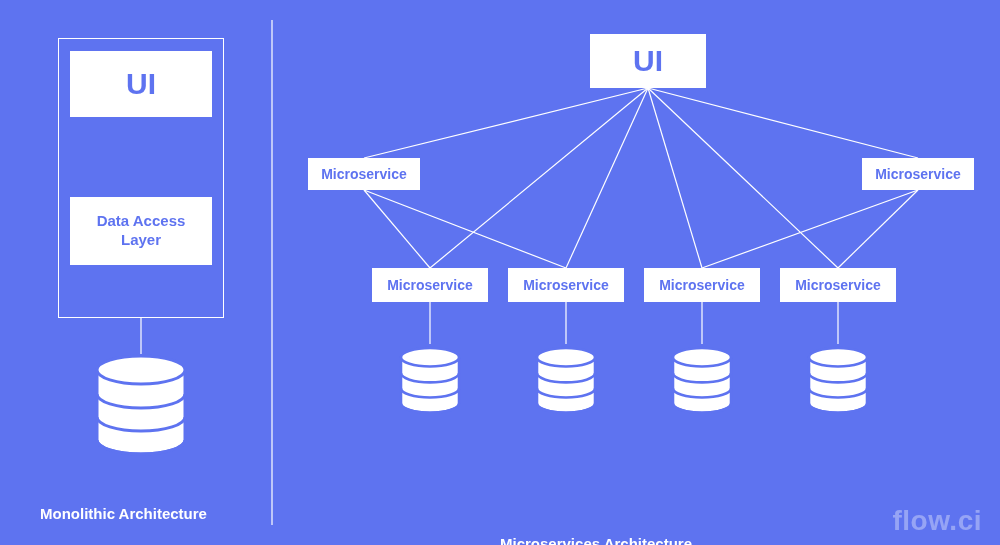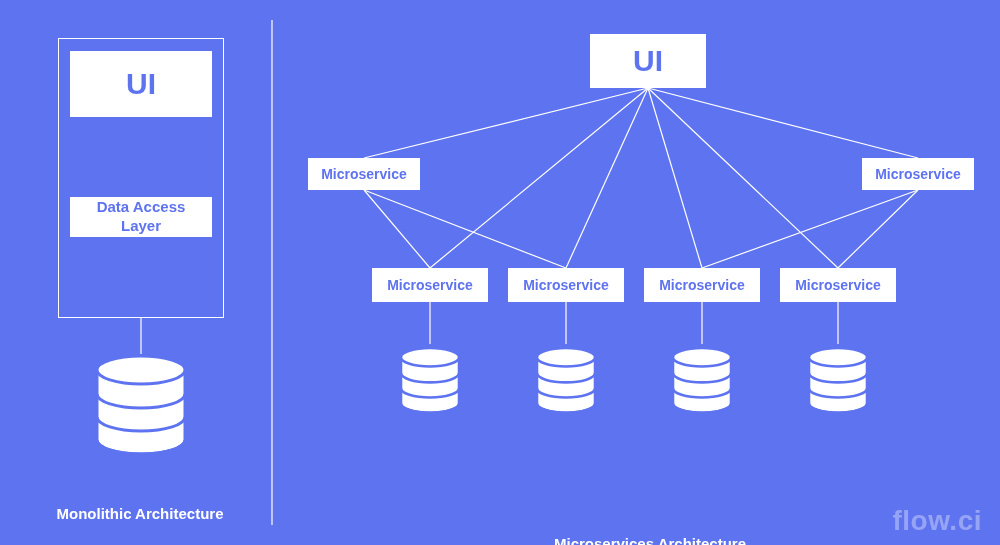--- a/index.html
+++ b/index.html
@@ -35,21 +35,20 @@
   .frame{
     position:absolute;
     border:1px solid var(--stroke);
     box-sizing:border-box;
   }
   .label{
     position:absolute;
     color:#fff;
     font-weight:600;
     font-size:15px;
-    text-align:center;
   }
   .watermark{
     position:absolute;
     color:rgba(255,255,255,0.35);
     font-weight:700;
     font-size:28px;
     letter-spacing:0.5px;
   }
   
   svg.lines{position:absolute;inset:0;width:1000px;height:545px;pointer-events:none;}
@@ -87,21 +86,21 @@
     <line x1="566" y1="302" x2="566" y2="344"></line>
     <line x1="702" y1="302" x2="702" y2="344"></line>
     <line x1="838" y1="302" x2="838" y2="344"></line>
   </svg>
 
   <div class="frame" style="left:58px;top:38px;width:166px;height:280px;"></div>
 
   <div class="card" style="left:70px;top:51px;width:142px;height:66px;font-size:30px;font-weight:700;">UI</div>
 
 
-  <div class="card" style="left:70px;top:197px;width:142px;height:40px;font-size:15px;line-height:1.25;">Data Access Layer</div>
+  <div class="card" style="left:70px;top:197px;width:142px;height:68px;font-size:15px;line-height:1.25;">Data Access Layer</div>
 
   <div class="db" style="left:91px;top:354px;">
     <svg width="100" height="110" viewBox="0 0 100 110">
       <g fill="#ffffff" stroke="#5e73f0" stroke-width="3">
         <ellipse cx="50" cy="16" rx="44" ry="14"></ellipse>
         <path d="M6 16 v70 a44 14 0 0 0 88 0 V16" fill="#ffffff"></path>
         <path d="M6 40 a44 14 0 0 0 88 0" fill="none"></path>
         <path d="M6 63 a44 14 0 0 0 88 0" fill="none"></path>
         <path d="M6 86 a44 14 0 0 0 88 0" fill="none"></path>
         <ellipse cx="50" cy="16" rx="44" ry="14" fill="#ffffff"></ellipse>

